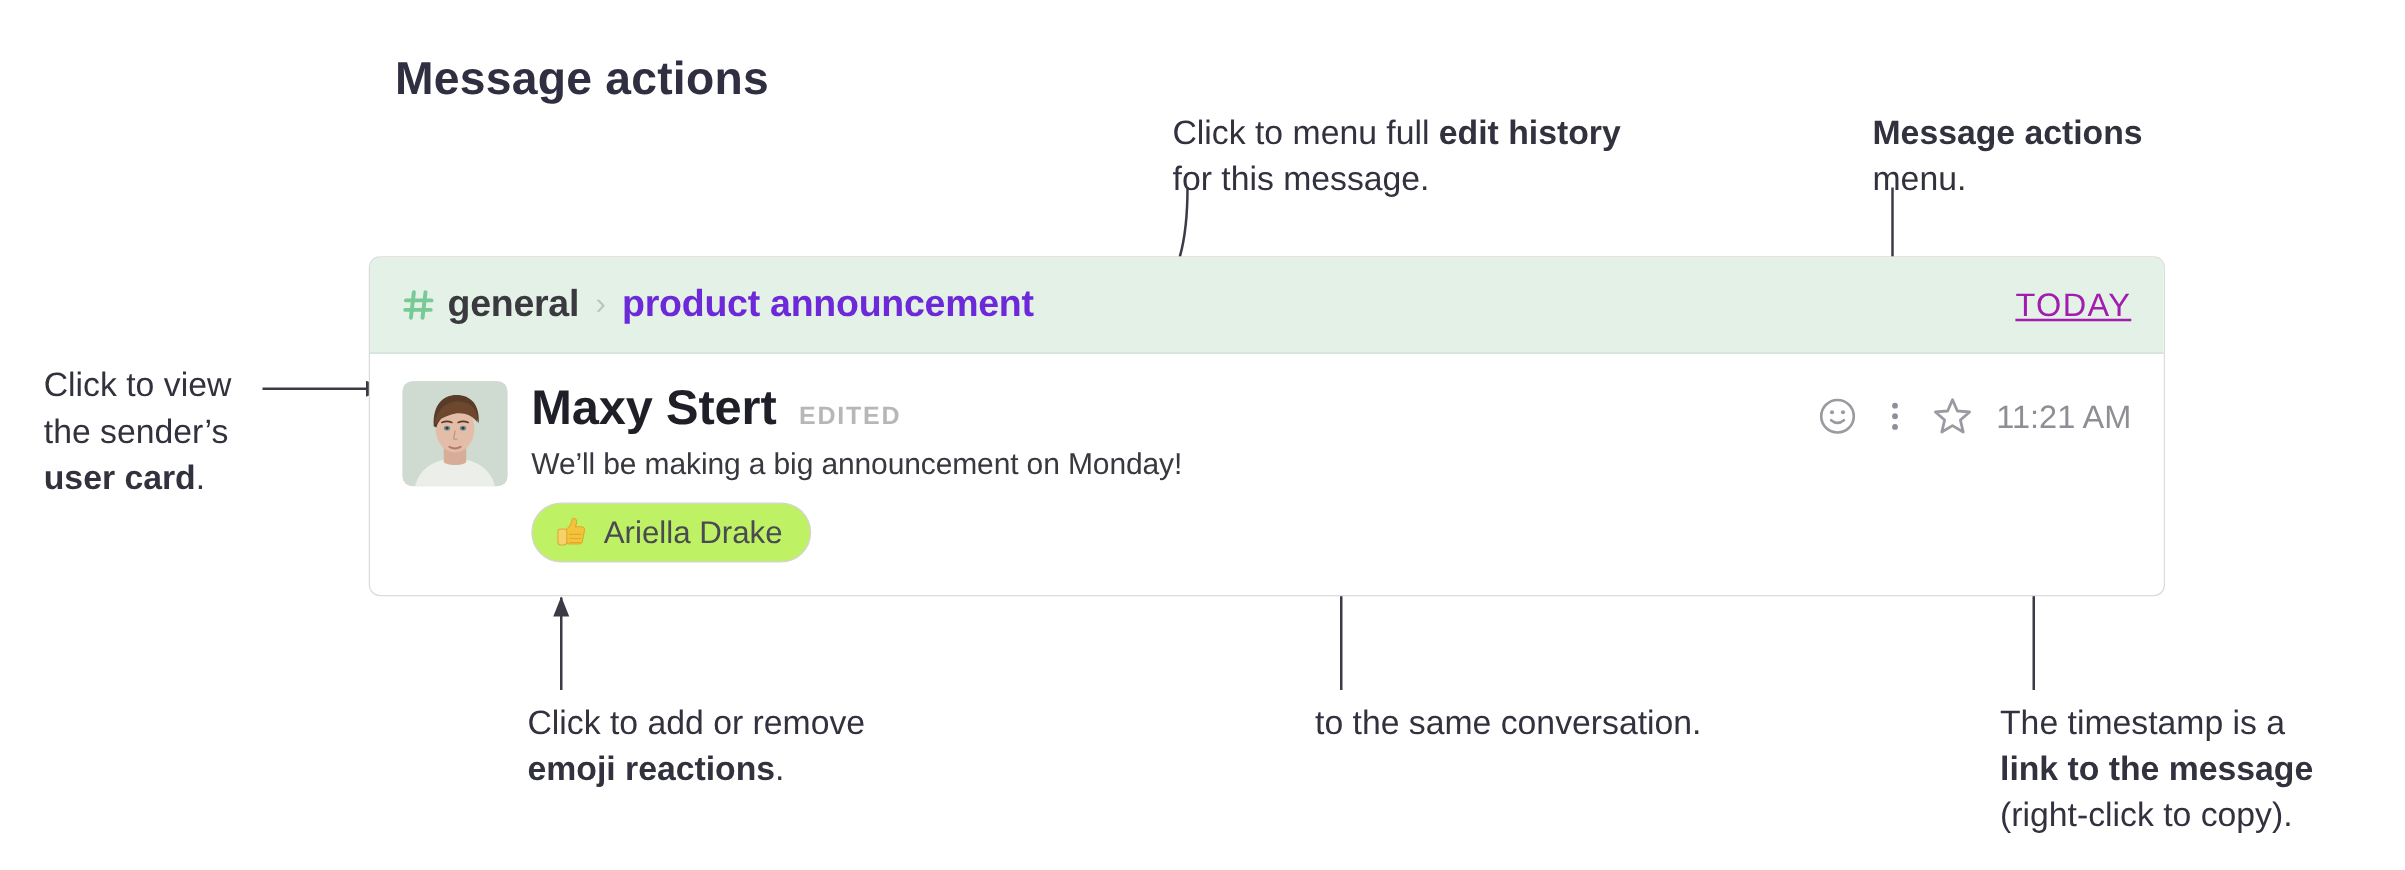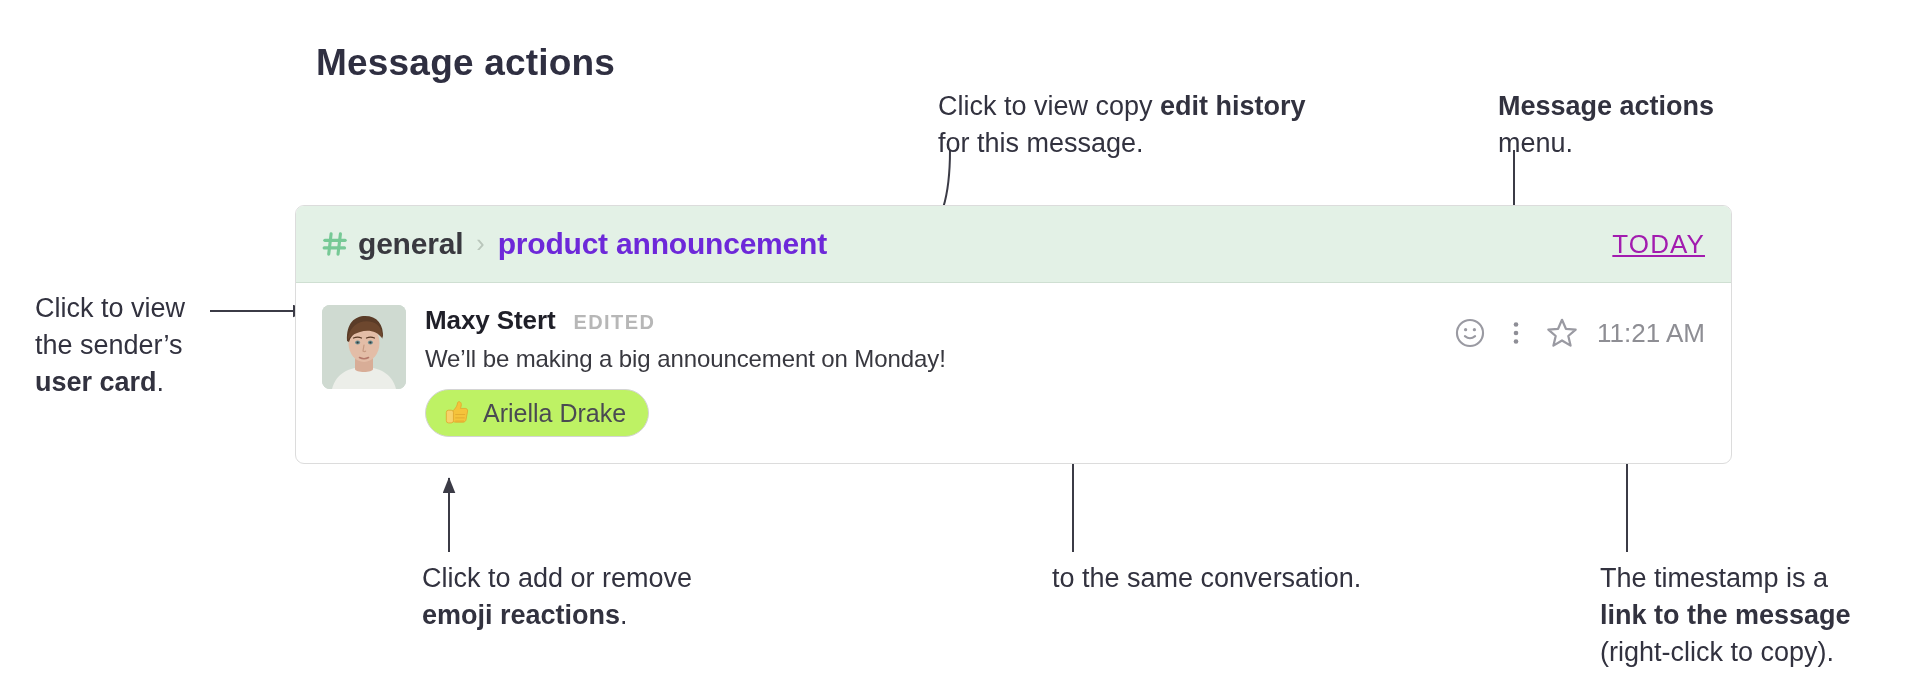--- a/index.html
+++ b/index.html
@@ -132,21 +132,21 @@
   }
   .avatar svg { display: block; width: 84px; height: 84px; }
 
   .message-main { flex: 1 1 auto; min-width: 0; }
 
   .message-head {
     display: flex;
     align-items: baseline;
   }
   .sender-name {
-    font-size: 26px;
+    font-size: 39px;
     font-weight: 700;
     color: #1f1f28;
     letter-spacing: -0.1px;
   }
   .edited-tag {
     margin-left: 18px;
     font-size: 20px;
     letter-spacing: 1.4px;
     color: #b7b7b7;
     font-weight: 700;
@@ -228,21 +228,21 @@
   <line x1="1514" y1="150" x2="1514" y2="272" stroke="#3b3b46" stroke-width="2" marker-end="url(#arrowR)"></line>
 
   <line x1="449" y1="552" x2="449" y2="478" stroke="#3b3b46" stroke-width="2" marker-end="url(#arrowR)"></line>
 
   <line x1="1073" y1="552" x2="1073" y2="420" stroke="#3b3b46" stroke-width="2" marker-end="url(#arrowR)"></line>
 
   <line x1="1627" y1="552" x2="1627" y2="330" stroke="#3b3b46" stroke-width="2" marker-end="url(#arrowR)"></line>
 </svg>
 
 <div class="annot annot-edit-history">
-  <div><span>Click to view copy </span><b>edit history</b></div>
+  <div><span>Click to menu full </span><b>edit history</b></div>
   <div>for this message.</div>
 </div>
 
 <div class="annot annot-actions-menu">
   <div><b>Message actions</b></div>
   <div>menu.</div>
 </div>
 
 <div class="annot annot-user-card">
   <div>Click to view</div>

